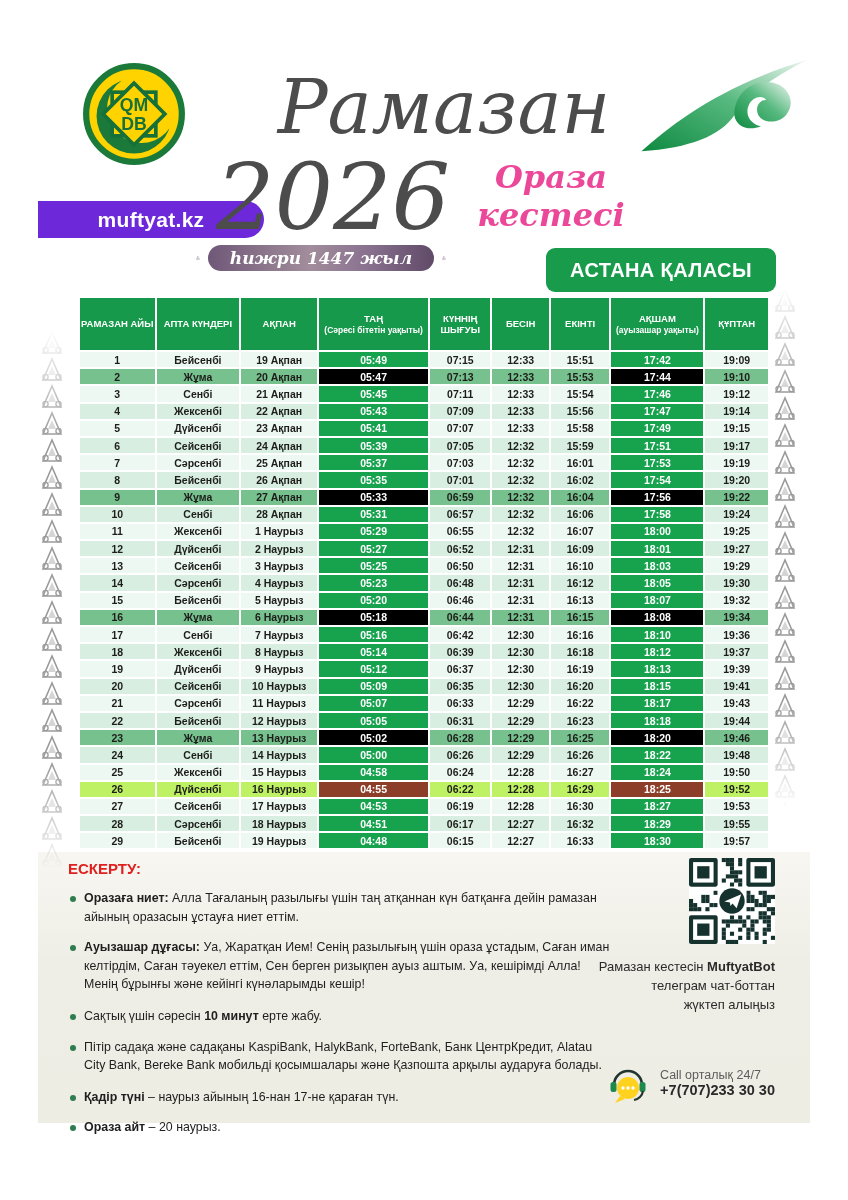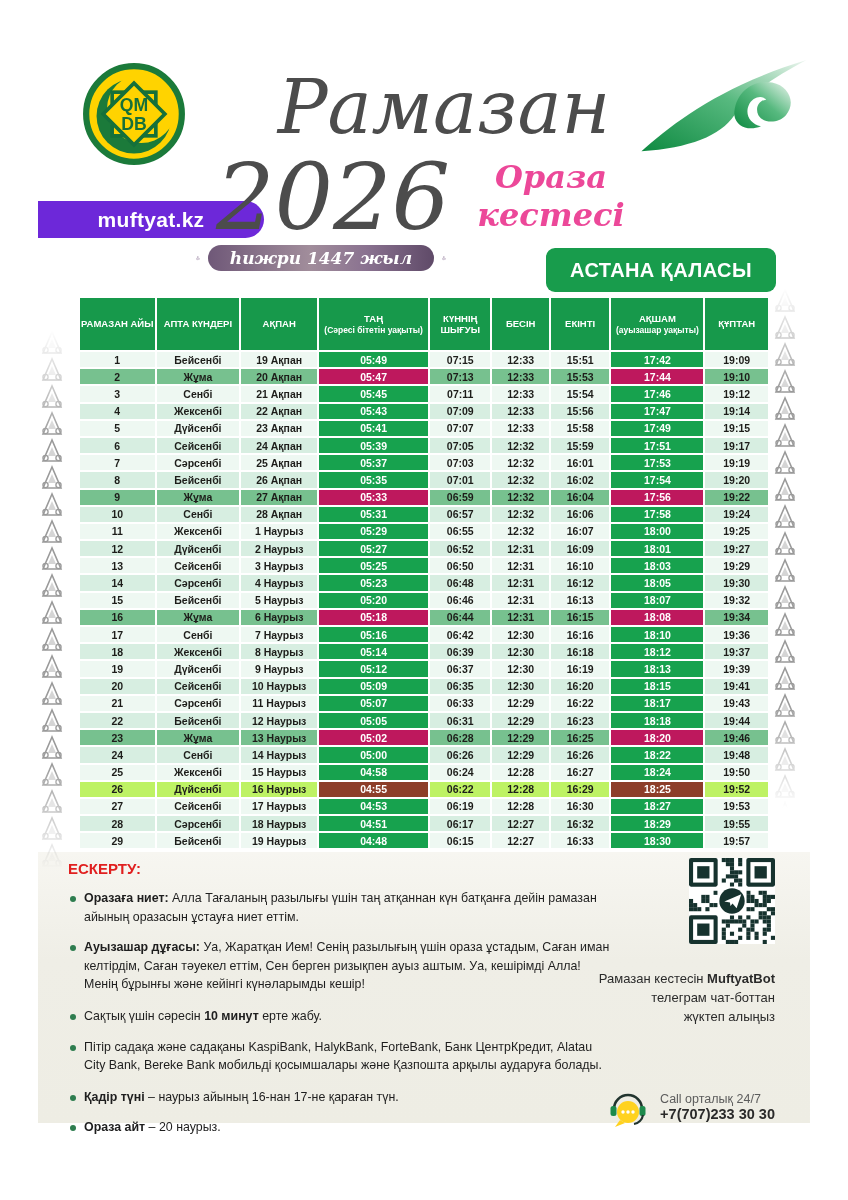--- a/index.html
+++ b/index.html
@@ -34,30 +34,30 @@
   .schedule th{background:#17994b;color:#fff;font-size:9.5px;line-height:1.2;font-weight:bold;height:48px;
     padding:2px 1px;text-align:center;vertical-align:middle;}
   .schedule th .sub{display:block;font-size:8.5px;font-weight:bold;}
   .schedule td{font-size:10.5px;font-weight:bold;text-align:center;vertical-align:middle;height:13.2px;
     padding:1px 0;color:#1d1d1a;white-space:nowrap;overflow:hidden;}
   tr.rA td.light{background:#eef8f2;}
   tr.rB td.light{background:#d7eee1;}
   tr.friday td.light{background:#77c18f;}
   tr.qadir td.light{background:#bef264;}
   td.dark{background:#17a24e;color:#fff;}
-  tr.friday td.dark{background:#be185d;color:#fff;}
+  tr.friday td.dark{background:#000000;color:#fff;}
   tr.qadir td.dark{background:#8d3e29;color:#fff;}
   
   .notes{position:absolute;left:30px;top:830px;width:548px;}
   .notes-heading{color:#e01f1f;font-weight:bold;font-size:15px;margin-bottom:10px;}
   ul.note-group{list-style:none;margin:0 0 13px 0;padding:0;}
   ul.note-group li{position:relative;padding-left:16px;font-size:12.4px;line-height:1.5;color:#1e1e1e;margin-bottom:2px;margin-top:12px;}
   ul.note-group li::before{content:"";position:absolute;left:2px;top:7px;width:6px;height:6px;border-radius:50%;background:#2e7d4f;}
   
-  .right-col{position:absolute;right:35px;top:828px;width:210px;display:flex;flex-direction:column;align-items:flex-end;gap:12px;}
+  .right-col{position:absolute;right:35px;top:828px;width:210px;display:flex;flex-direction:column;align-items:flex-end;}
   .qr{width:86px;height:86px;margin-bottom:14px;}
   .qr-caption{text-align:right;font-size:13px;color:#2a2a2a;line-height:1.45;}
   .call-row{margin-top:46px;display:flex;align-items:center;gap:10px;}
   .call-texts{text-align:left;}
   .call-label{font-size:12.5px;color:#5c5c5c;}
   .call-phone{font-size:14.5px;font-weight:bold;color:#2a2a2a;}
 </style>
 </head>
 <body>
 

